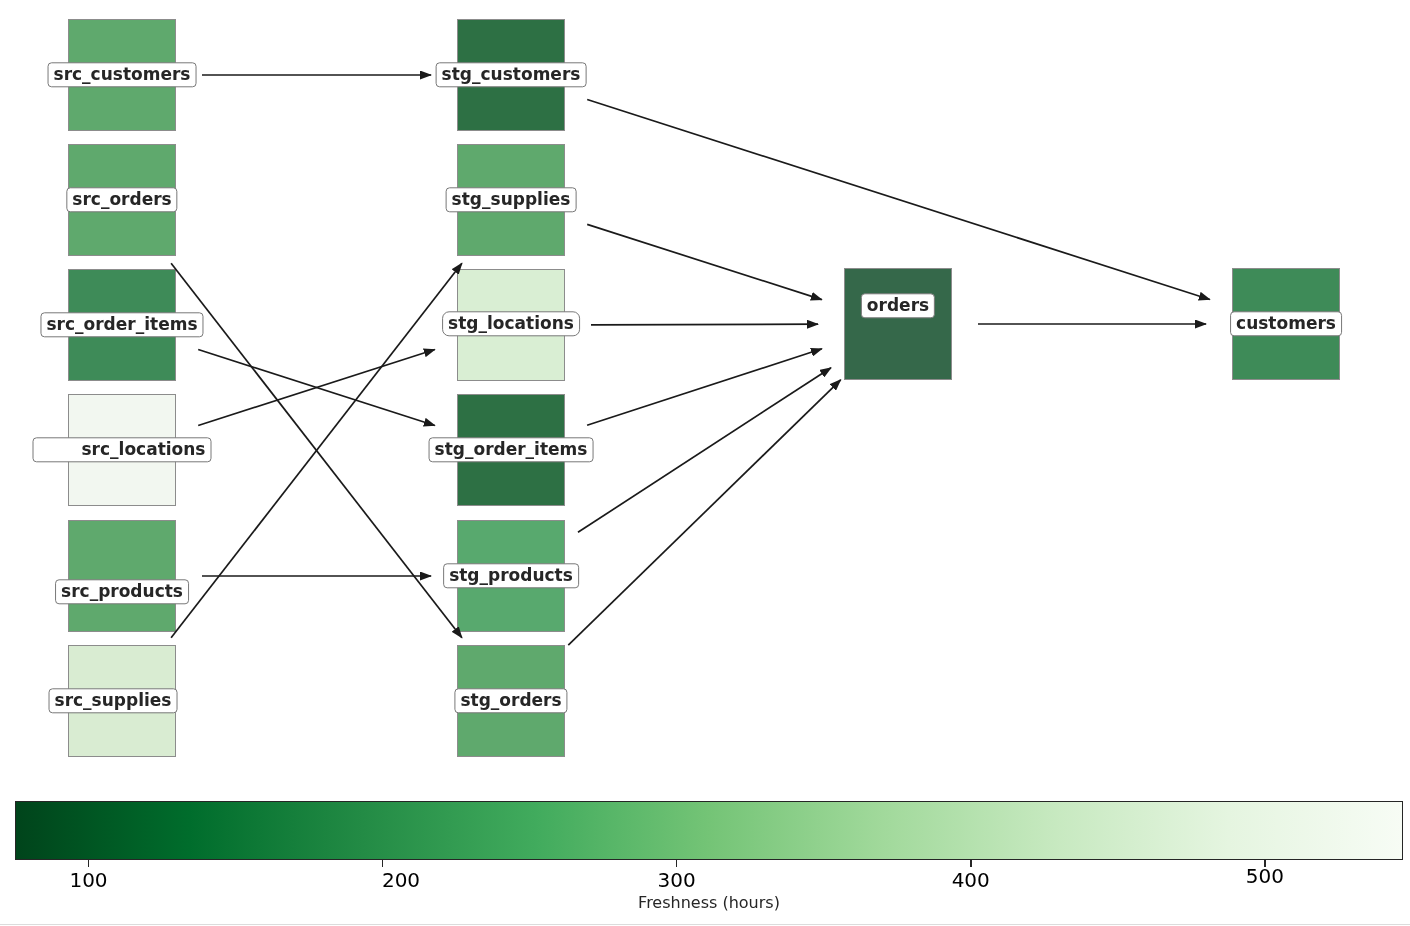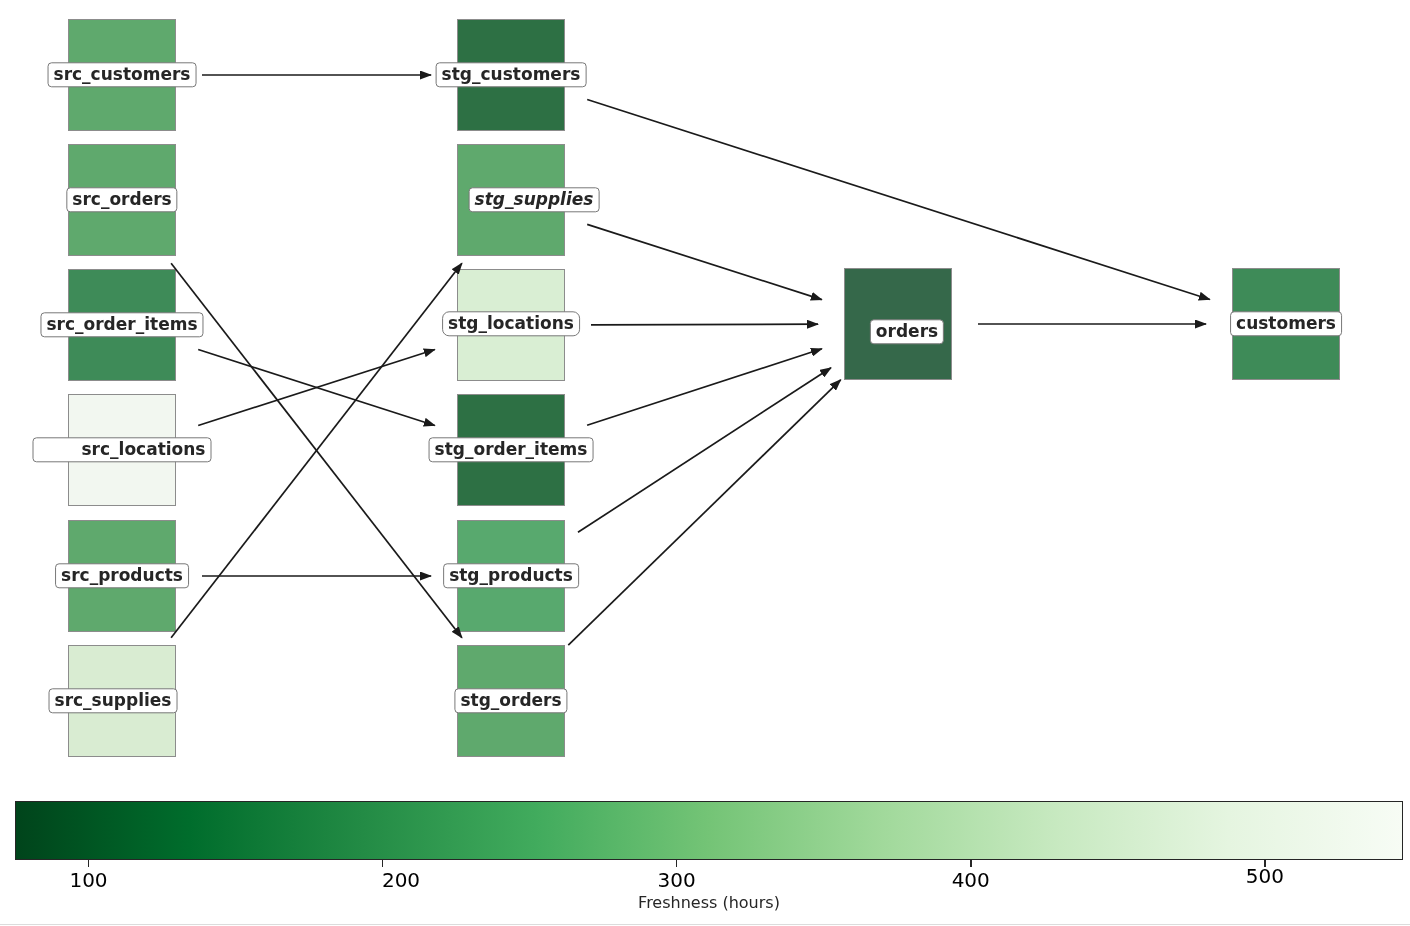--- a/index.html
+++ b/index.html
@@ -101,29 +101,29 @@
         <line x1="587.1" y1="425.2" x2="821.9" y2="348.8" stroke="#1a1a1a" stroke-width="1.7" marker-end="url(#arrow)"></line>
         <line x1="578.0" y1="532.3" x2="831.0" y2="367.7" stroke="#1a1a1a" stroke-width="1.7" marker-end="url(#arrow)"></line>
         <line x1="568.3" y1="645.2" x2="840.7" y2="379.8" stroke="#1a1a1a" stroke-width="1.7" marker-end="url(#arrow)"></line>
         <line x1="587.2" y1="99.5" x2="1209.8" y2="299.5" stroke="#1a1a1a" stroke-width="1.7" marker-end="url(#arrow)"></line>
         <line x1="978.0" y1="324.0" x2="1206.0" y2="324.0" stroke="#1a1a1a" stroke-width="1.7" marker-end="url(#arrow)"></line>
       </svg>
       <div class="node-label" style="left: 122px; top: 75px;">src_customers</div>
       <div class="node-label" style="left: 122px; top: 200px;">src_orders</div>
       <div class="node-label" style="left: 122px; top: 325px;">src_order_items</div>
       <div class="node-label" style="left: 122px; top: 450px; padding-left: 48px;">src_locations</div>
-      <div class="node-label" style="left: 122px; top: 576px;">src_products</div>
+      <div class="node-label" style="left: 122px; top: 592px;">src_products</div>
       <div class="node-label" style="left: 113px; top: 701px;">src_supplies</div>
       <div class="node-label" style="left: 511px; top: 75px;">stg_customers</div>
-      <div class="node-label" style="left: 534px; top: 200px; font-style: italic;">stg_supplies</div>
+      <div class="node-label" style="left: 511px; top: 200px;">stg_supplies</div>
       <div class="node-label" style="left: 511px; top: 324px; border-radius: 7px;">stg_locations</div>
       <div class="node-label" style="left: 511px; top: 450px;">stg_order_items</div>
       <div class="node-label" style="left: 511px; top: 576px;">stg_products</div>
       <div class="node-label" style="left: 511px; top: 701px;">stg_orders</div>
-      <div class="node-label" style="left: 898px; top: 332px; margin-left: 9px;">orders</div>
+      <div class="node-label" style="left: 898px; top: 306px;">orders</div>
       <div class="node-label" style="left: 1286px; top: 324px;">customers</div>
     </div>
 
   <div class="colorbar-area">
     <div class="colorbar-gradient" style="left: 15px; top: 21px; width: 1388px; height: 59px; background: linear-gradient(to right, rgb(0, 68, 27), rgb(0, 109, 44), rgb(35, 139, 69), rgb(65, 171, 93), rgb(116, 196, 118), rgb(161, 217, 155), rgb(199, 233, 192), rgb(229, 245, 224), rgb(247, 252, 245));"></div>
     <div>
         <div class="cb-tick" style="left: 87.7169px; top: 80px;"></div>
         <div class="cb-tick-label" style="left: 88.5169px; top: 88px;">100</div>
         <div class="cb-tick" style="left: 381.785px; top: 80px;"></div>
         <div class="cb-tick-label" style="left: 401px; top: 88px;">200</div>

